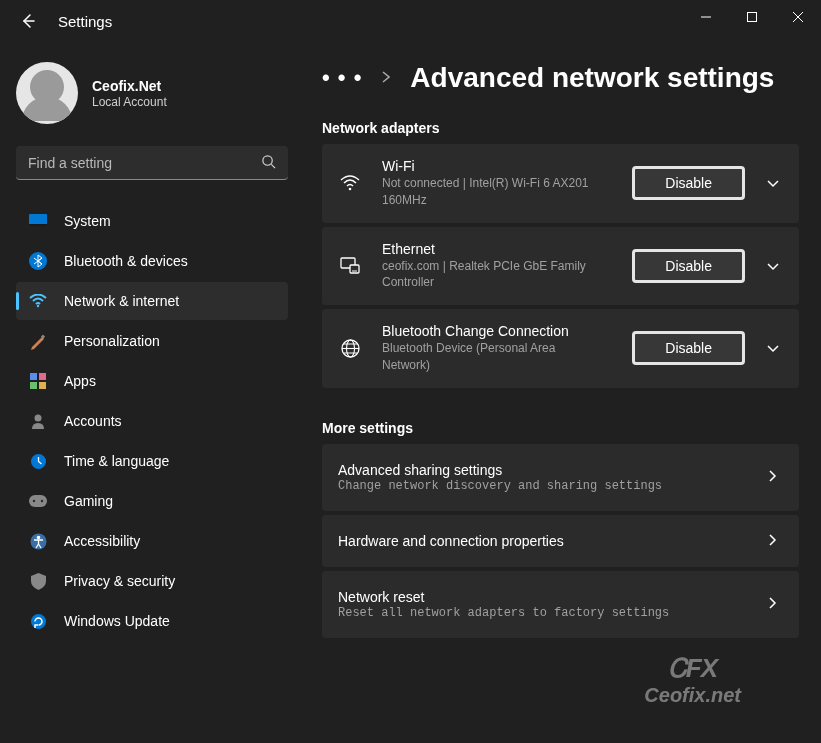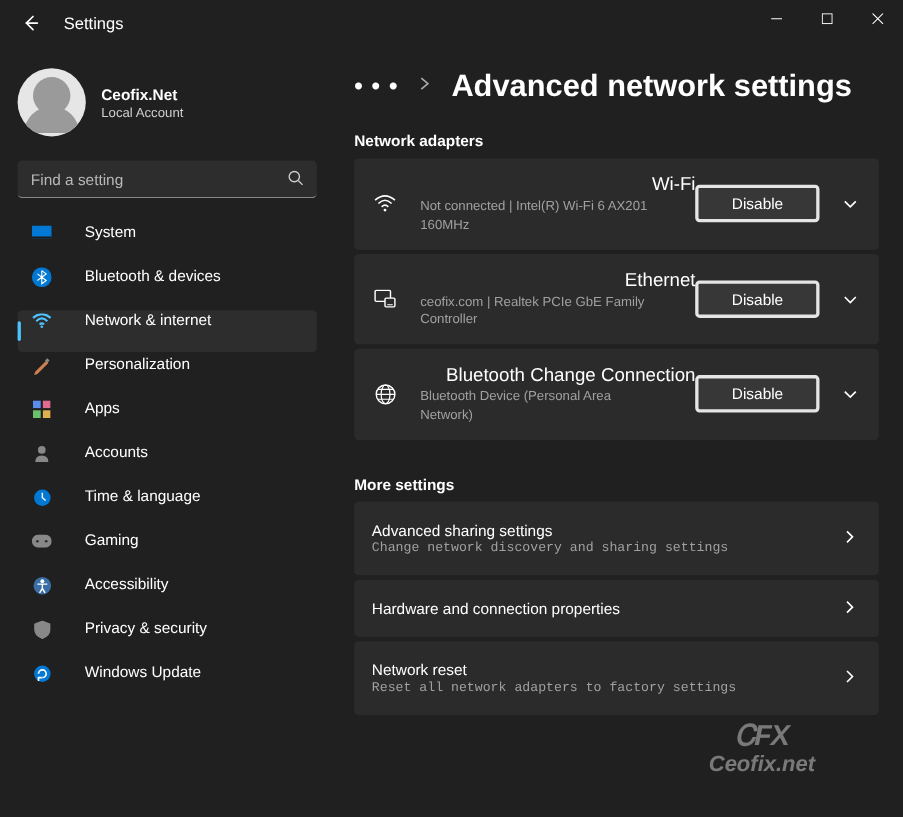--- a/index.html
+++ b/index.html
@@ -114,28 +114,27 @@
       outline: 0;
       color: #fff;
       font-size: 14px;
     }
     .search input::placeholder { color: #b8b8b8; }
     .search .search-icon { color: #cfcfcf; }
     
     .nav { list-style: none; }
     .nav-item {
       display: flex;
-      align-items: flex-start;
+      align-items: center;
       height: 38px;
       border-radius: 4px;
       padding-left: 12px;
       cursor: pointer;
       position: relative;
       margin-bottom: 2px;
-      gap: 13px;
     }
     .nav-item.active { background: #2d2d2d; }
     .nav-item.active::before {
       content: "";
       position: absolute;
       left: 0;
       top: 10px;
       bottom: 10px;
       width: 3px;
       background: #4cc2ff;
@@ -184,21 +183,21 @@
     }
     .card-icon {
       width: 24px;
       margin-right: 20px;
       display: flex;
       align-items: center;
       justify-content: center;
       flex-shrink: 0;
     }
     .card-body { flex: 1; min-width: 0; }
-    .card-title { font-size: 17px; color: #ffffff; text-align: right; }
+    .card-title { font-size: 14px; color: #ffffff; }
     .card-sub { font-size: 12px; color: #a0a0a0; margin-top: 1px; line-height: 1.4; max-width: 220px; }
     .card-btn {
       background: #373737;
       border: 3px solid #e5e5e5;
       border-radius: 4px;
       color: #ffffff;
       font-size: 14px;
       padding: 6px 30px;
       margin-right: 18px;
       cursor: pointer;

